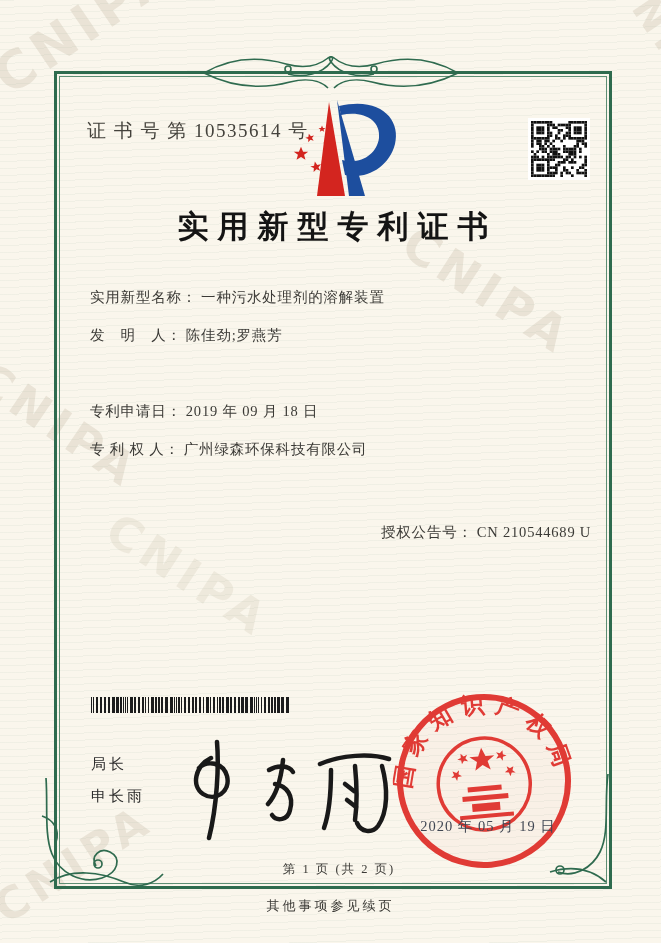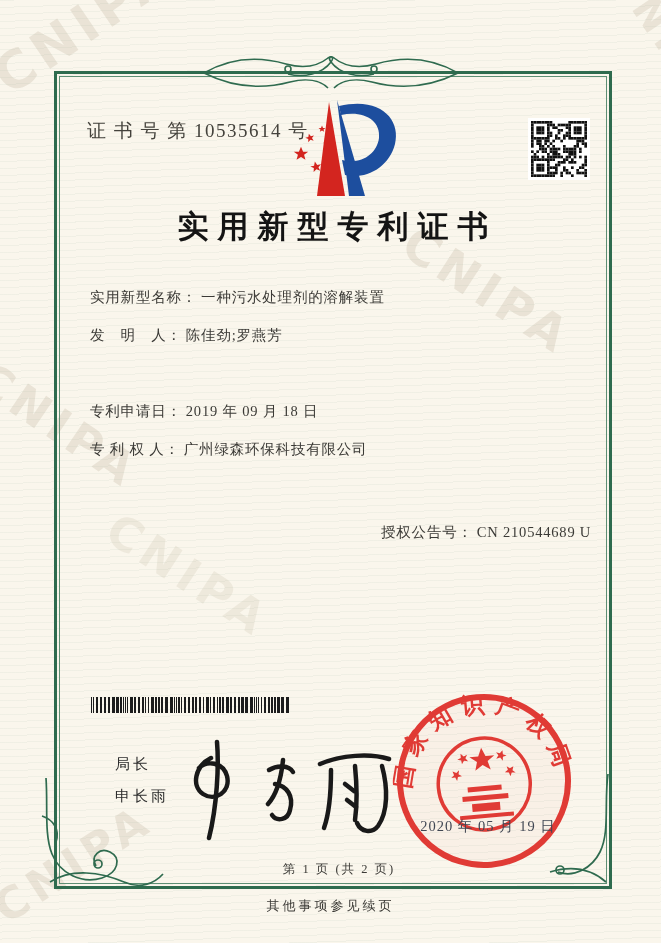--- a/index.html
+++ b/index.html
@@ -20,21 +20,21 @@
         letter-spacing:9px;text-indent:9px;color:#141414;}
   .row{position:absolute;left:33px;font-size:14.5px;letter-spacing:0.8px;white-space:nowrap;color:#3b3a36;}
   .row .val{margin-left:4px;}
   .addr-lines{display:inline-block;vertical-align:top;}
   .grant-no{position:absolute;left:291px;top:0;}
   .paras{position:absolute;left:31px;top:472px;width:491px;}
   .paras p{margin:0 0 2px 0;font-size:14.5px;line-height:25.5px;text-align:justify;
         text-indent:2em;letter-spacing:1.1px;color:#3a3a38;}
   .barcode{position:absolute;left:34px;top:623px;width:200px;height:16px;}
   .signer{position:absolute;left:34px;top:681px;font-family:"Liberation Sans","DejaVu Sans",sans-serif;
-        font-size:15px;letter-spacing:3px;color:#2c2c2c;margin-left:24px;}
+        font-size:15px;letter-spacing:3px;color:#2c2c2c;}
   .signer div{margin-bottom:13px;}
   .signature{position:absolute;left:108px;top:660px;width:250px;height:112px;}
   .seal{position:absolute;left:336px;top:616px;width:182px;height:182px;opacity:0.93;transform:rotate(-5deg);}
   .seal-date{position:absolute;left:0;right:0;top:127px;text-align:center;font-size:14.5px;
         color:#333a48;letter-spacing:1px;transform:rotate(5deg);}
   .pagefoot{position:absolute;left:0;right:0;top:787px;text-align:center;font-size:12.5px;letter-spacing:2px;color:#3c3b37;padding-left:12px;}
   .contnote{position:absolute;left:0;right:0;top:897px;text-align:center;font-size:13px;letter-spacing:3px;color:#3b3a36;z-index:2;}
 </style>
 </head>
 <body>

